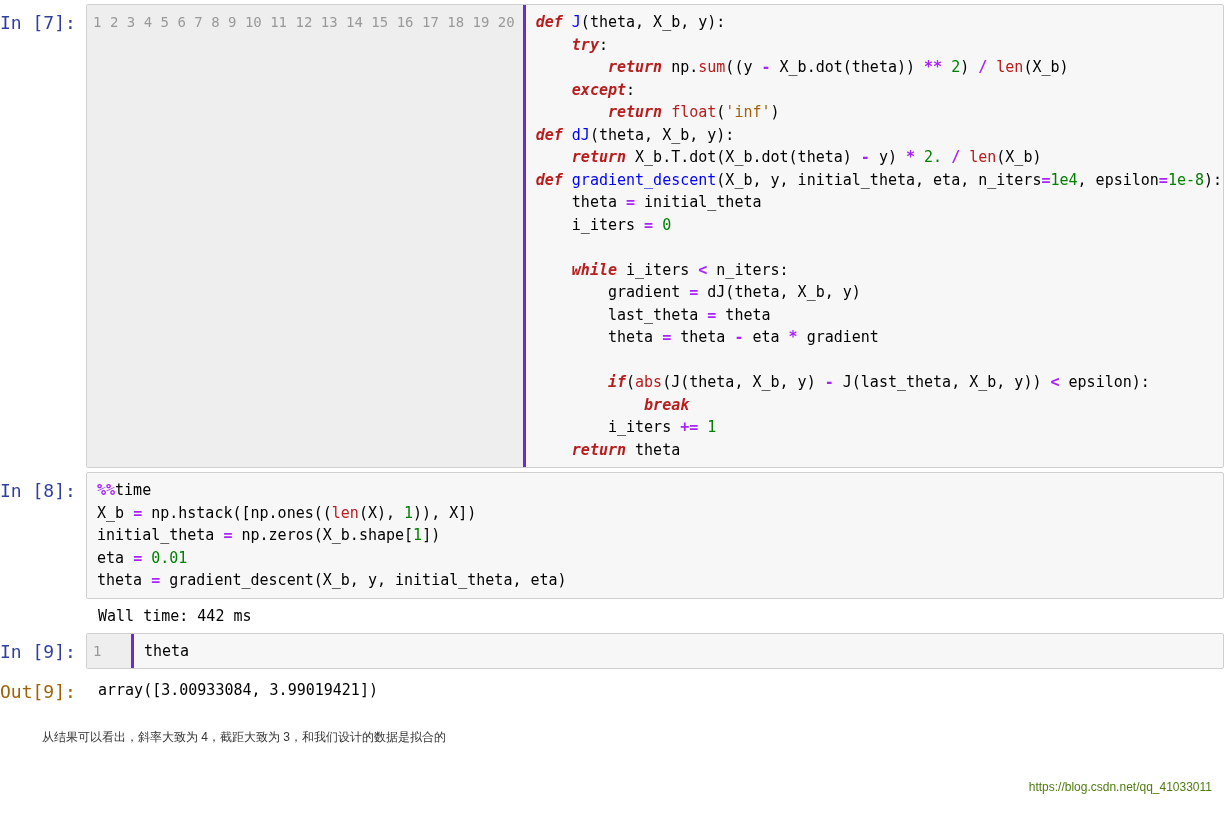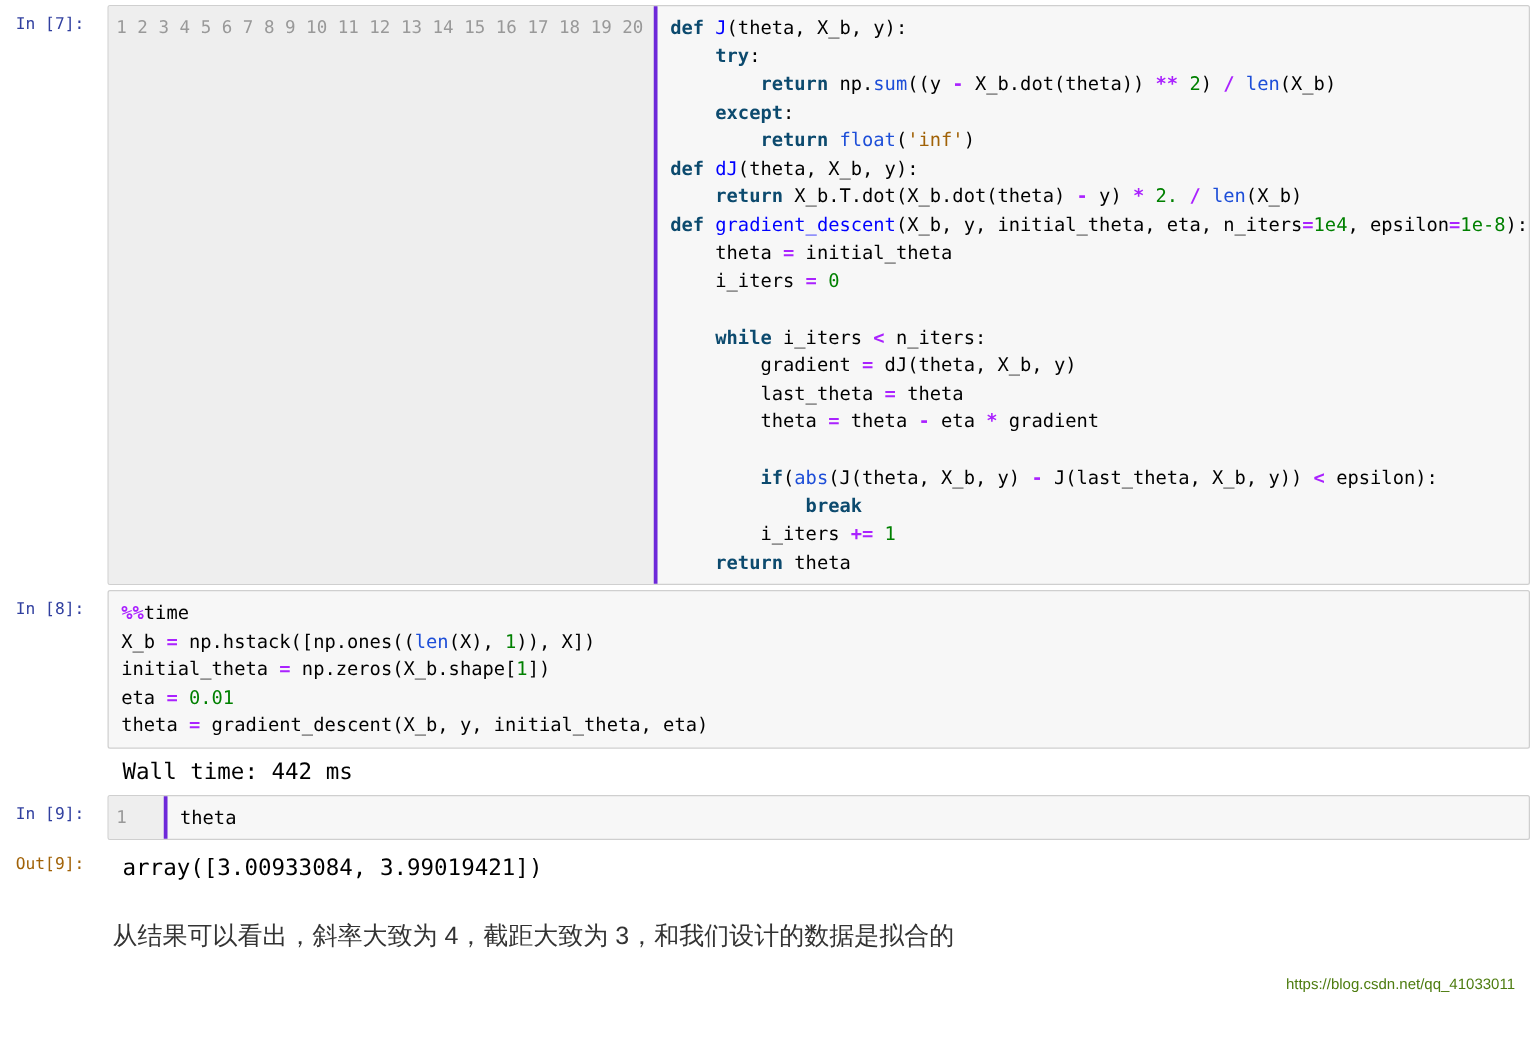--- a/index.html
+++ b/index.html
@@ -12,24 +12,24 @@
     width: 1224px;
   }
   .cell {
     display: flex;
     align-items: flex-start;
     margin: 4px 0;
   }
   .prompt {
     width: 86px;
     flex-shrink: 0;
-    text-align: center;
+    text-align: left;
     padding: 8px 6px 0 0;
     font-family: monospace;
-    font-size: 13px;
+    font-size: 18px;
     box-sizing: border-box;
   }
   .prompt-in { color: #303F9F; }
   .prompt-out { color: #a16207; }
   .code-area {
     flex: 1;
     min-width: 0;
   }
   .code-box {
     border: 1px solid #cfcfcf;
@@ -52,44 +52,44 @@
     padding: 6px 10px;
     font-family: monospace;
     font-size: 15px;
     line-height: 22.5px;
     white-space: pre;
     flex: 1;
     overflow-x: auto;
   }
   .output-text {
     font-family: monospace;
-    font-size: 18px;
+    font-size: 15px;
     padding: 8px 10px 4px 12px;
     white-space: pre;
   }
   .commentary {
     font-family: "Microsoft YaHei", "PingFang SC", sans-serif;
-    font-size: 20px;
-    margin: 26px 0 6px 90px;
+    font-size: 12px;
+    margin: 26px 0 6px 42px;
     color: #333;
   }
   .watermark {
     position: absolute;
     right: 12px;
     top: 780px;
     color: #4d7c0f;
     font-size: 12px;
     font-family: Arial, sans-serif;
     pointer-events: none;
   }
 
   
-  .kw { color: #0c4a6e; font-weight: bold; }
+  .kw { color: #b91c1c; font-weight: bold; font-style: italic; }
   .fn { color: #0000FF; }
-  .bi { color: #1d4ed8; }
+  .bi { color: #b91c1c; }
   .op { color: #AA22FF; font-weight: bold; }
   .num { color: #008000; }
   .str { color: #a16207; }
   .mag { color: #AA22FF; font-weight: bold; }
 </style>
 </head>
 <body>
 
 <div class="cell">
   <div class="prompt prompt-in">In  [7]:</div>

